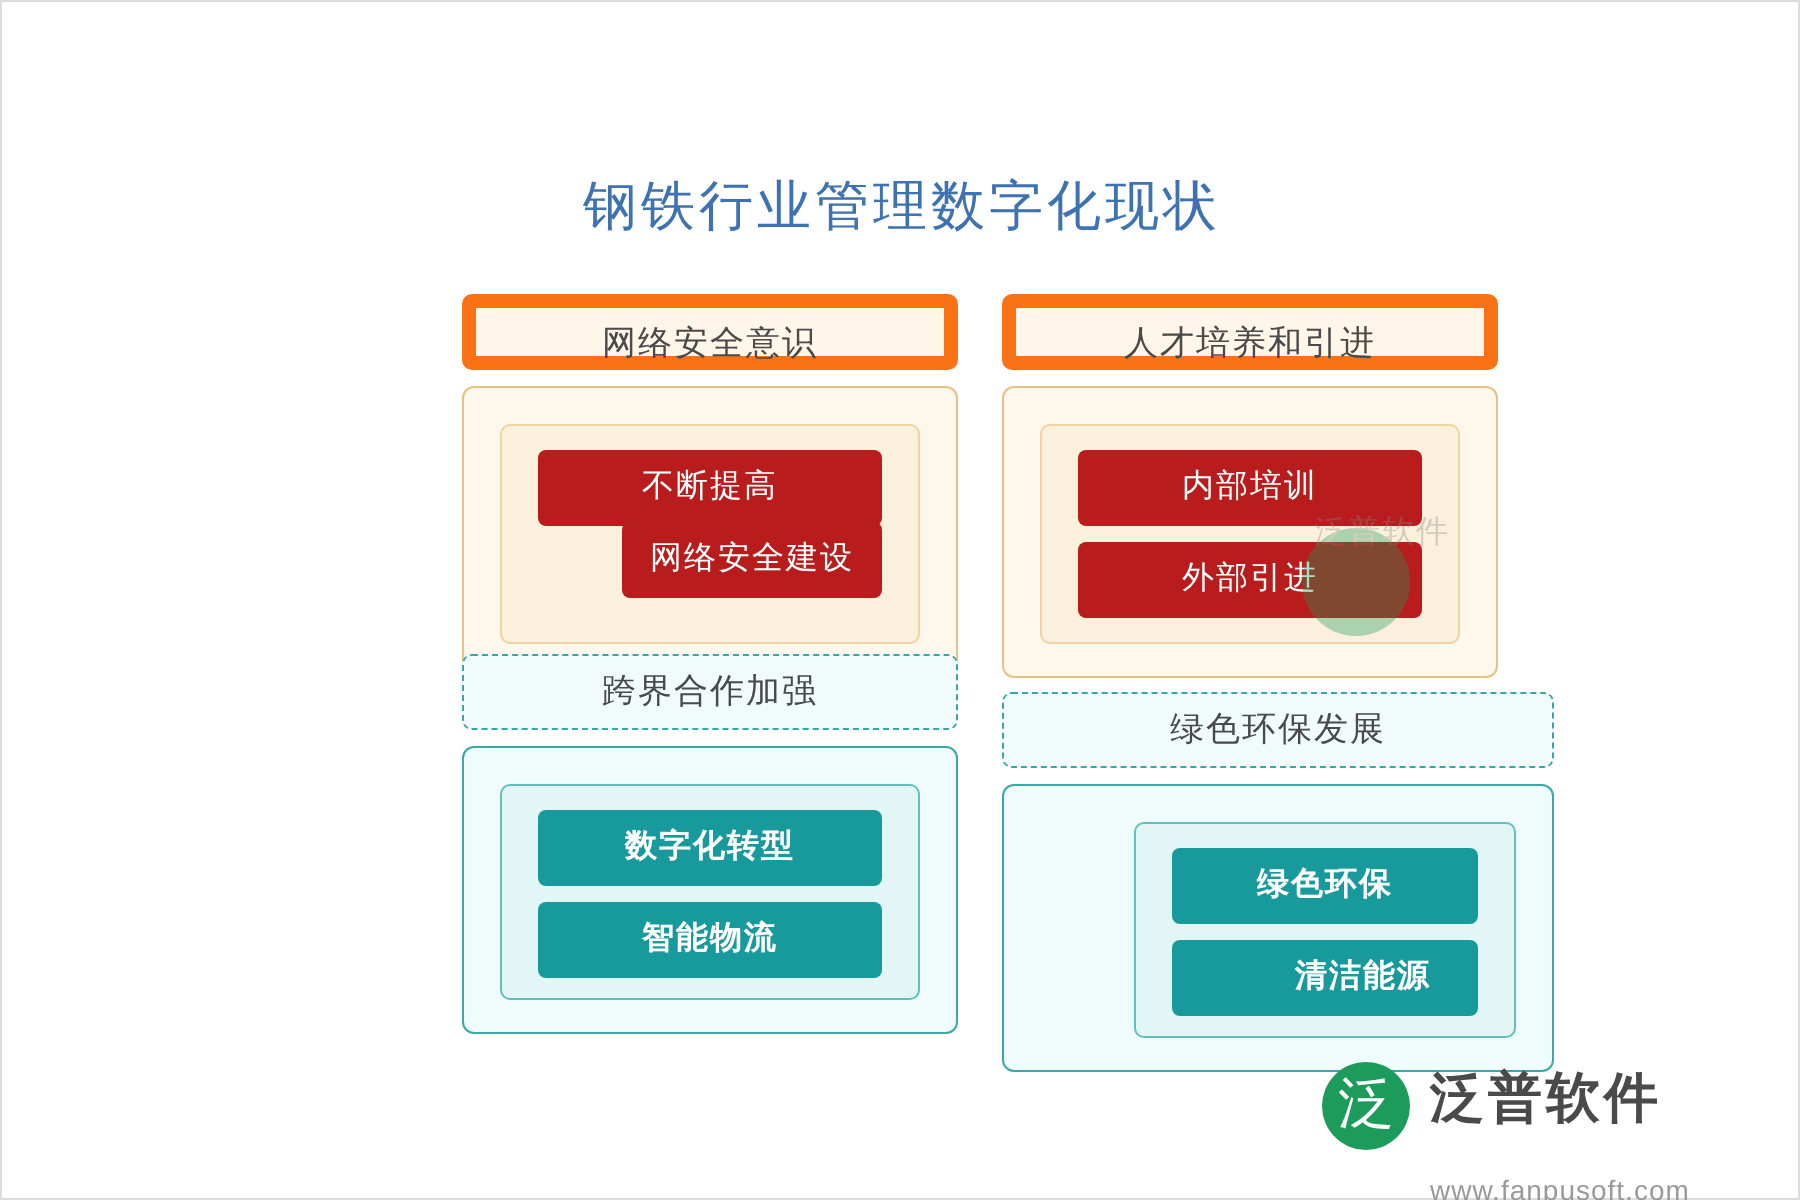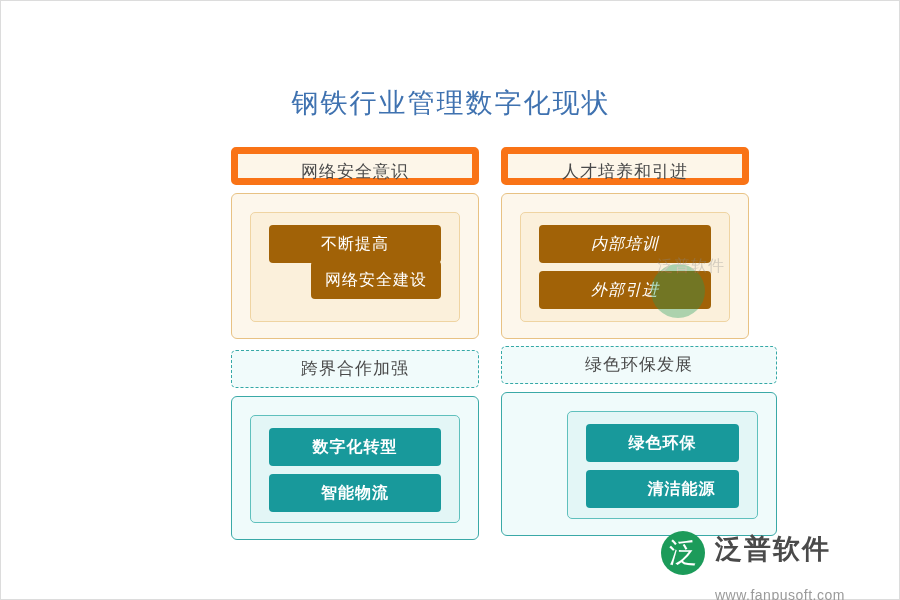--- a/index.html
+++ b/index.html
@@ -85,21 +85,21 @@
     position: absolute;
     box-sizing: border-box;
     height: 38px;
     line-height: 38px;
     text-align: center;
     font-size: 16px;
     border-radius: 4px;
     letter-spacing: 1px;
   }
   .item-orange {
-    background: #a16207;
+    background: #b91c1c;
     color: #ffffff;
   }
   .item-teal {
     background: #18999b;
     color: #ffffff;
     font-weight: bold;
   }
   
   #watermark {
     position: absolute;
@@ -181,28 +181,28 @@
       <div class="inner inner-orange" style="left:18px; top:18px; right:18px; height:110px;">
         <div class="item item-orange" style="left:18px; top:12px; right:18px;">不断提高</div>
         <div class="item item-orange" style="left:18px; top:48px; right:18px;margin-left:42px;">网络安全建设</div>
       </div>
     </div>
   </div>
 
   <div class="panel" style="left:500px; top:146px; width:248px;">
     <div class="chip chip-orange">人才培养和引进</div>
     <div class="outer outer-orange" style="position:relative; margin-top:8px; height:146px;">
-      <div class="inner inner-orange" style="left:18px; top:18px; right:18px; height:110px;font-style:italic;">
+      <div class="inner inner-orange" style="left:18px; top:18px; right:18px; height:110px;">
         <div class="item item-orange" style="left:18px; top:12px; right:18px;">内部培训</div>
         <div class="item item-orange" style="left:18px; top:58px; right:18px;">外部引进</div>
       </div>
     </div>
   </div>
 
-  <div class="panel" style="left:230px; top:349px; width:248px;">
+  <div class="panel" style="left:230px; top:326px; width:248px;">
     <div class="chip chip-teal-dashed">跨界合作加强</div>
     <div class="outer outer-teal" style="position:relative; margin-top:8px; height:144px;">
       <div class="inner inner-teal" style="left:18px; top:18px; right:18px; height:108px;">
         <div class="item item-teal" style="left:18px; top:12px; right:18px;">数字化转型</div>
         <div class="item item-teal" style="left:18px; top:58px; right:18px;">智能物流</div>
       </div>
     </div>
   </div>
 
   <div class="panel" style="left:500px; top:345px; width:276px;">

